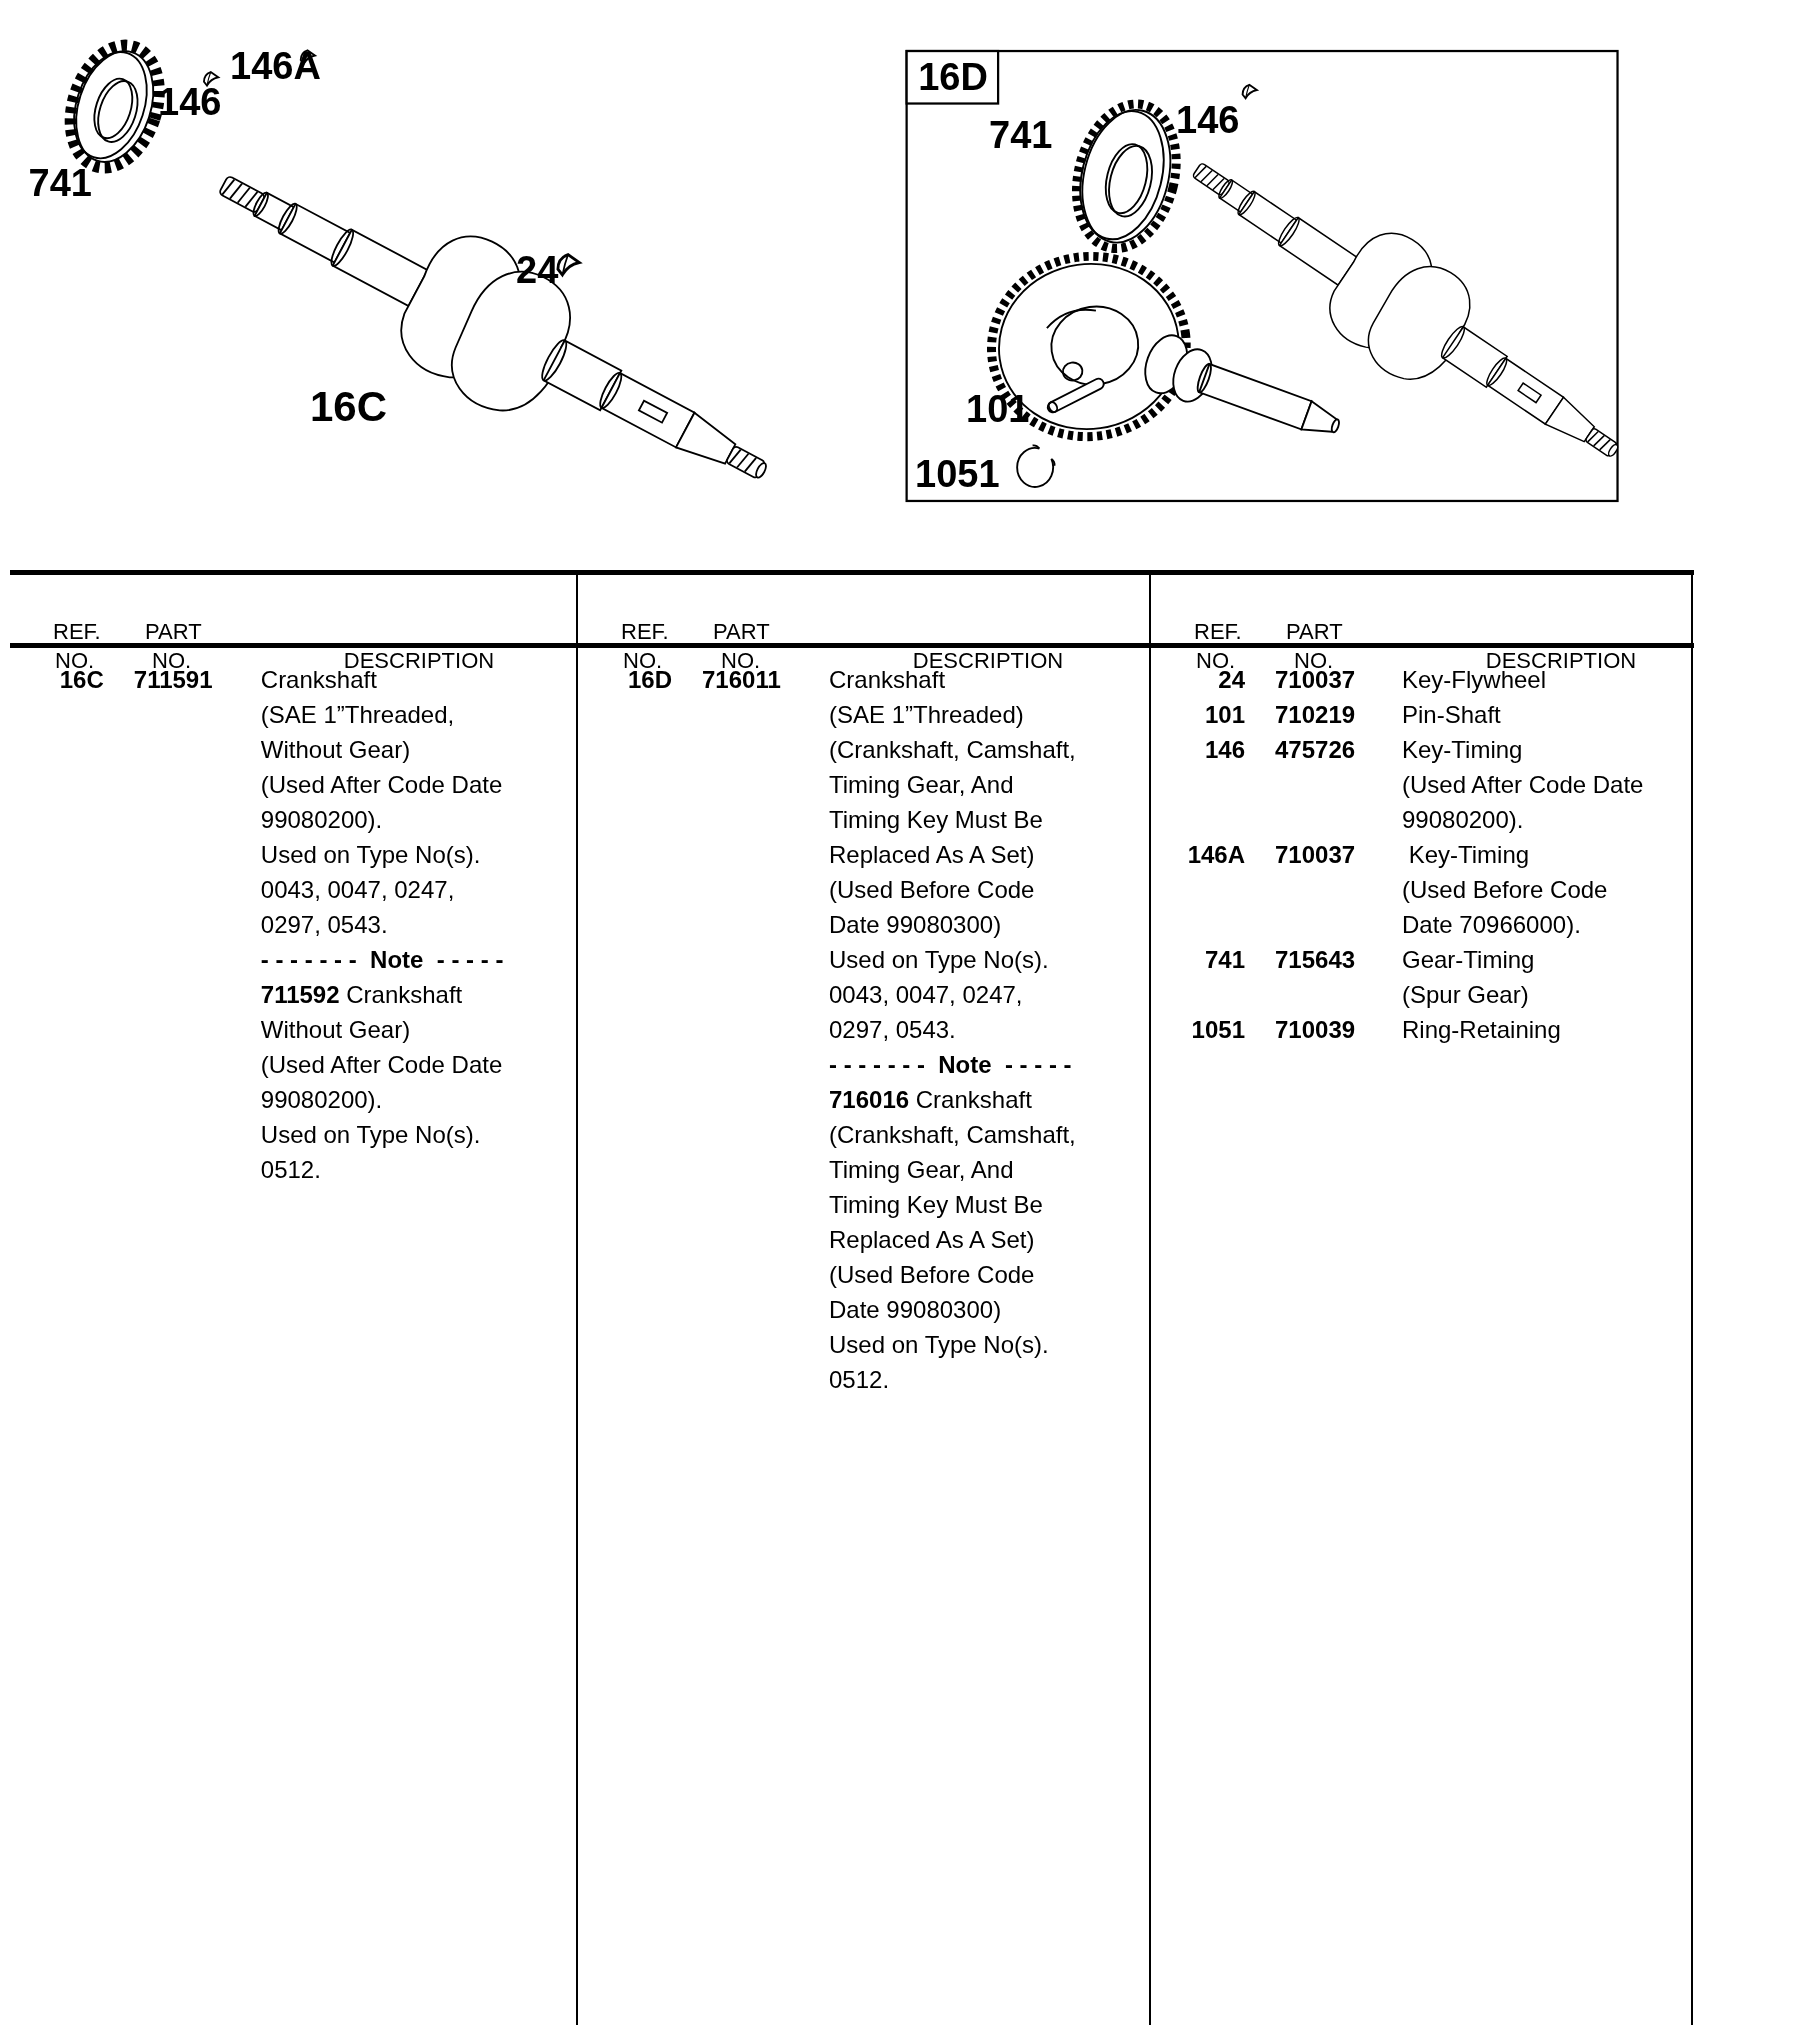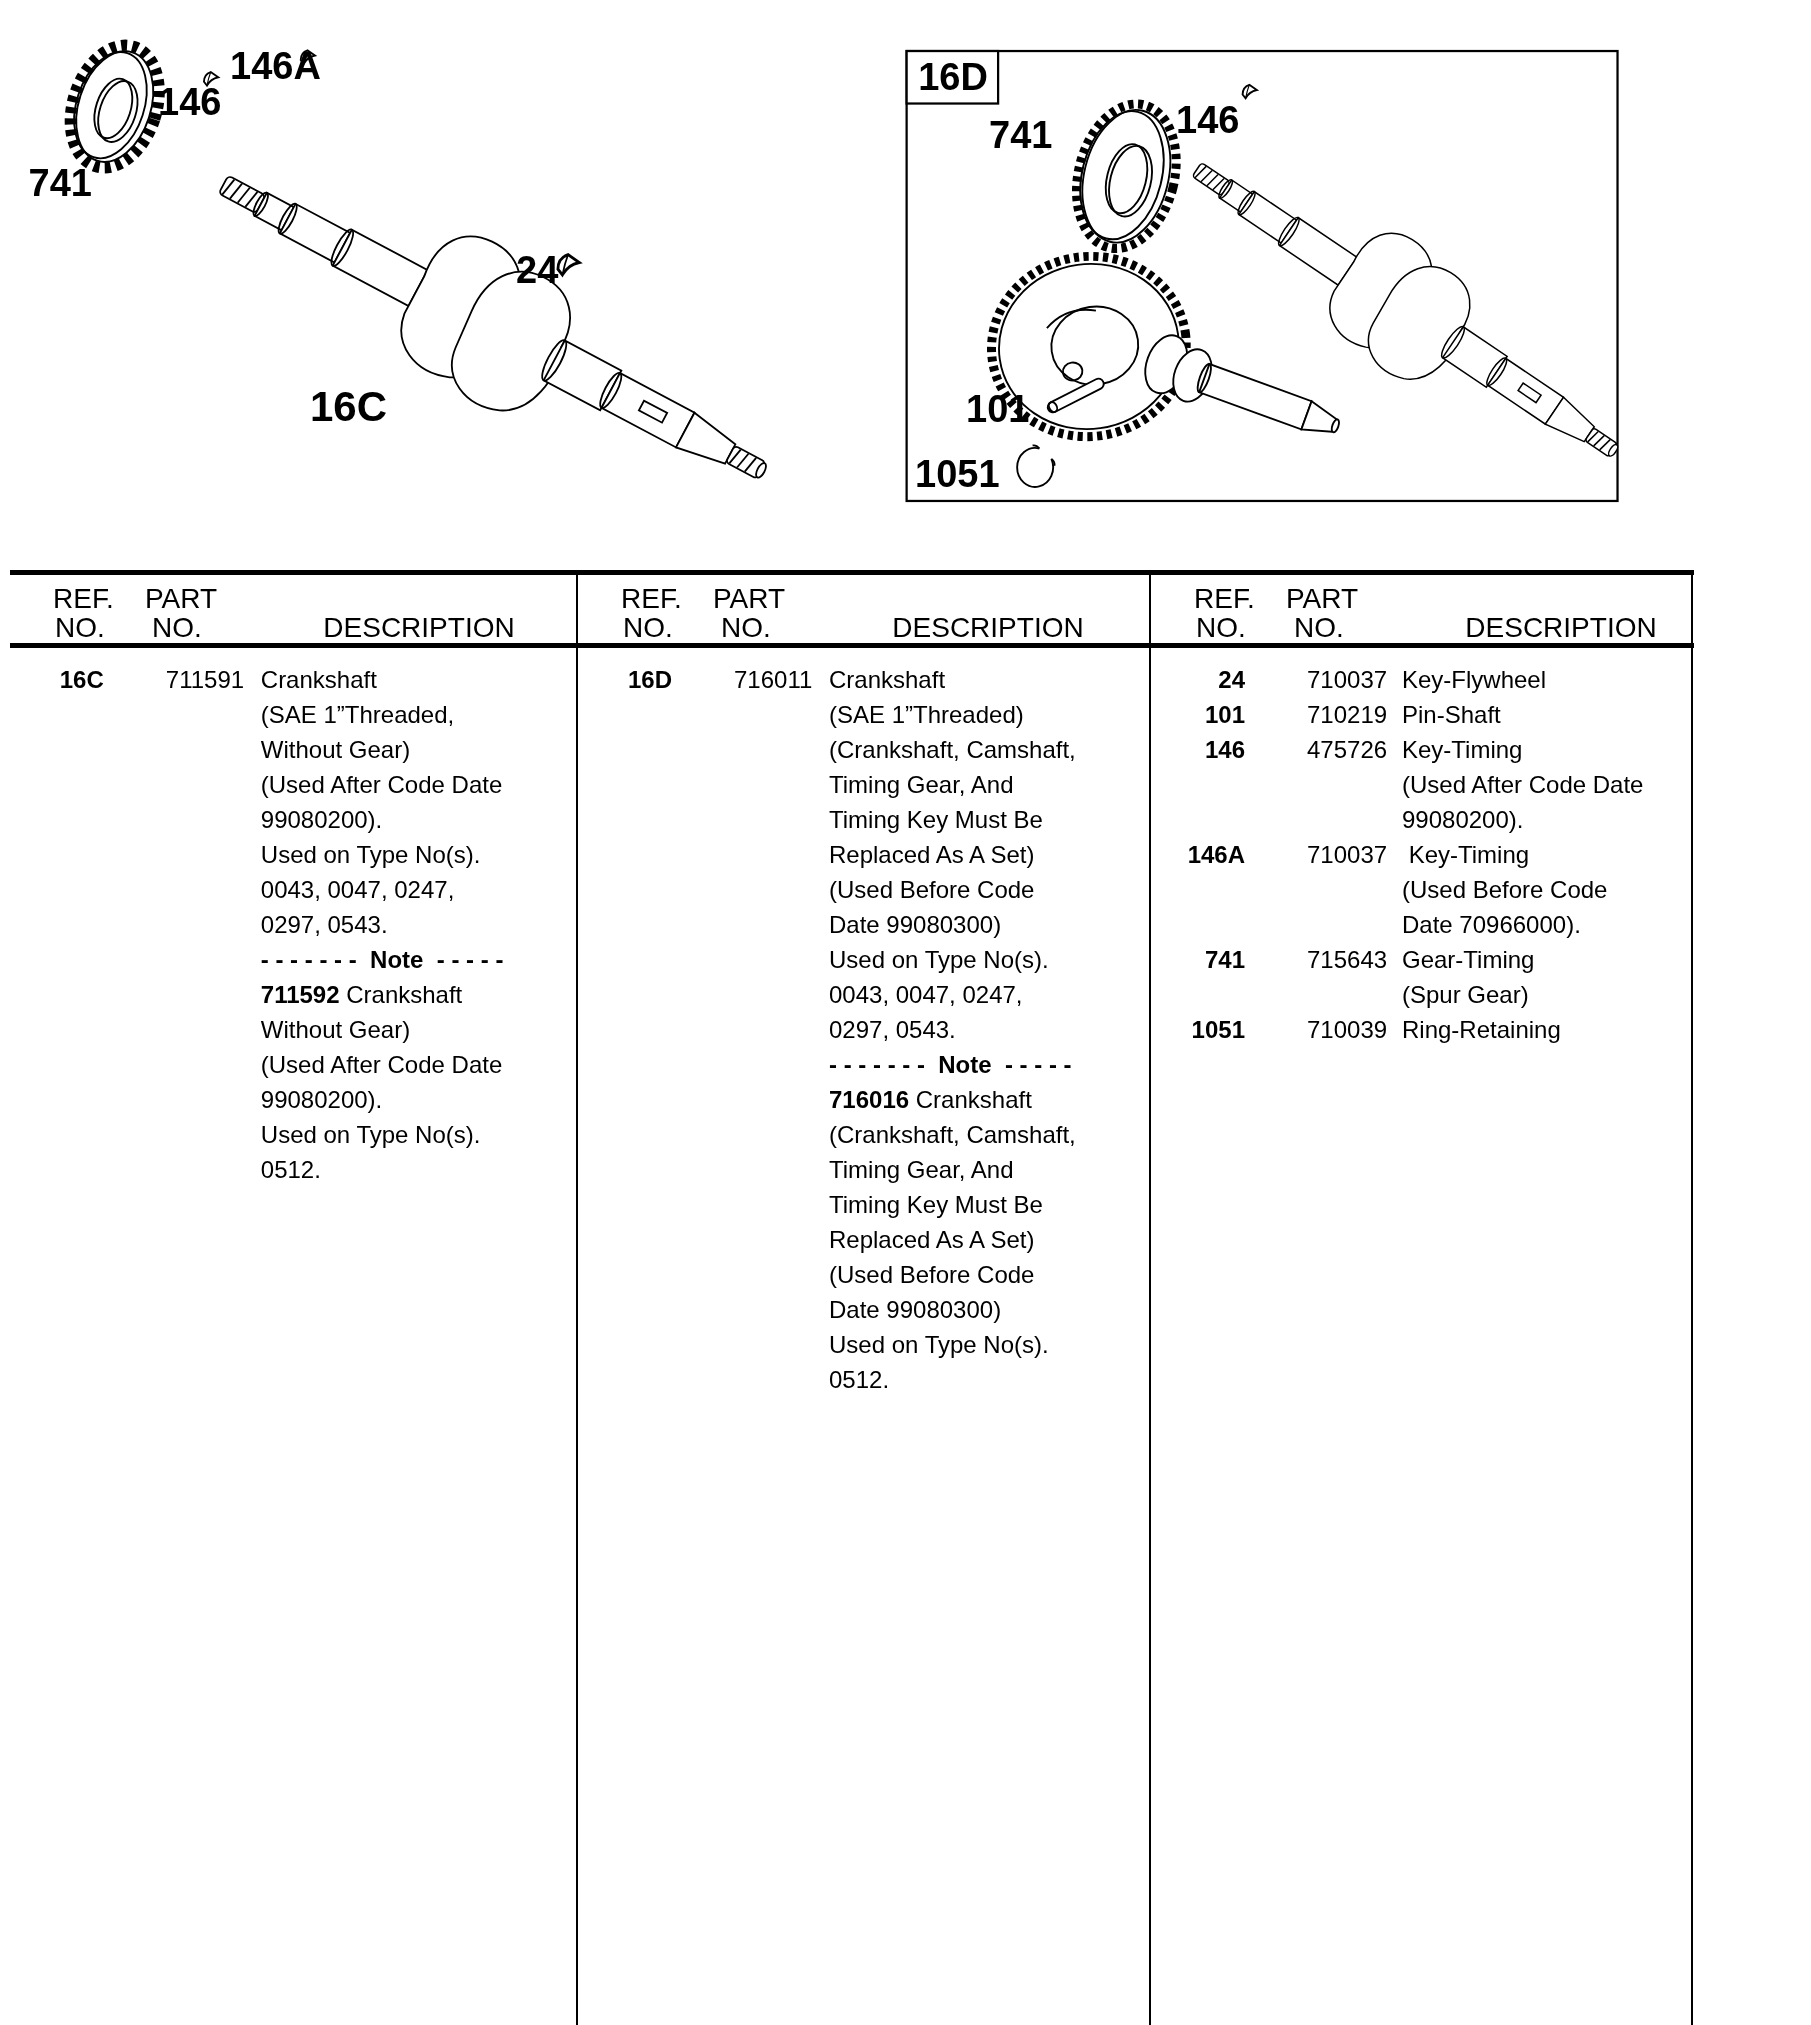--- a/index.html
+++ b/index.html
@@ -17,26 +17,26 @@
   svg .teeth-sm{fill:none;stroke:#000;stroke-width:12;stroke-dasharray:7 6;}
   .lbl{
     position:absolute;
     font-weight:700;
     font-size:38px;
     line-height:1;
     white-space:nowrap;
   }
   .rule{position:absolute;background:#000;height:5.3px;width:1684px;left:9.8px;}
   .vline{position:absolute;background:#000;width:2.3px;top:570px;height:1455px;}
-  .hdr{position:absolute;font-size:28px;line-height:1;white-space:nowrap;}
+  .hdr{position:absolute;font-size:22px;line-height:1;white-space:nowrap;margin-top:36px;}
   .hdr.center{text-align:center;}
   .col-lines{position:absolute;top:662px;width:555px;}
   .tline{position:relative;height:35px;line-height:35px;font-size:24px;white-space:pre;}
   .tline .ref{position:absolute;left:0;width:94px;text-align:right;font-weight:700;}
-  .tline .part{position:absolute;left:156px;font-weight:400;}
+  .tline .part{position:absolute;left:124px;font-weight:700;}
   .tline .desc{position:absolute;left:251px;}
   .tline .desc b{font-weight:700;}
   .boxlbl{
     position:absolute;left:907px;top:51px;width:92px;height:53px;
     display:flex;align-items:center;justify-content:center;
     font-weight:700;font-size:38px;
   }
 </style>
 </head>
 <body>

